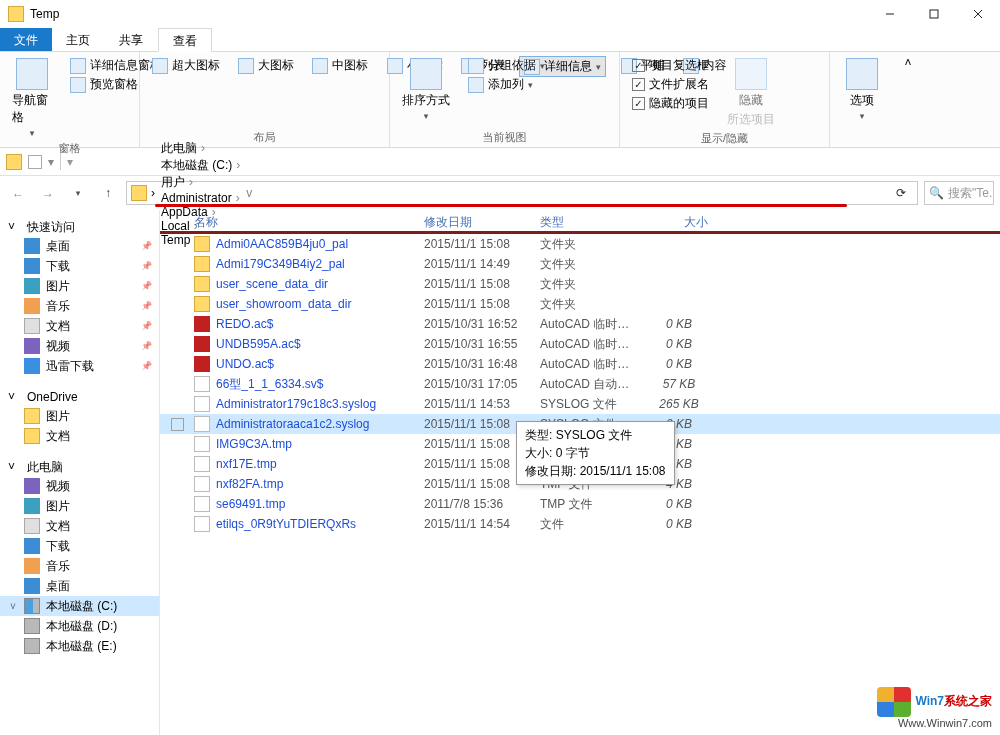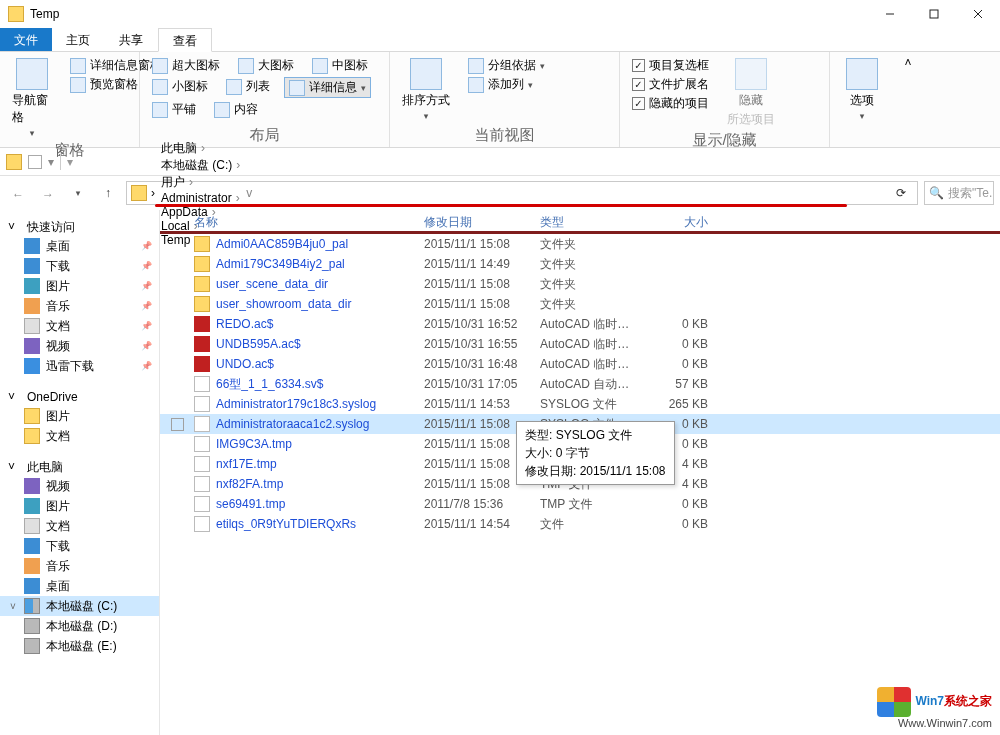--- a/index.html
+++ b/index.html
@@ -15,21 +15,21 @@
 
 .tabrow { height: 24px; display: flex; border-bottom: 1px solid #d9d9d9; }
 .tabrow .file { background: #1979ca; color: #fff; padding: 4px 14px; line-height: 16px; }
 .tabrow .tab { padding: 4px 14px; line-height: 16px; border-right: 1px solid transparent; }
 .tabrow .tab.active { background: #fff; border: 1px solid #d9d9d9; border-bottom: 1px solid #fff; margin-bottom: -1px; }
 
 
 .ribbon { background: #fcfcfc; border-bottom: 1px solid #d9d9d9; height: 96px; display: flex; }
 .rgroup { border-right: 1px solid #e1e1e1; padding: 4px 8px 2px 8px; display: flex; flex-direction: column; justify-content: space-between; }
 .rgroup .content { display: flex; gap: 10px; align-items: flex-start; flex: 1; }
-.rgroup .glabel { text-align: center; color: #666; font-size: 15px; padding-top: 1px; }
+.rgroup .glabel { text-align: center; color: #666; font-size: 11px; padding-top: 1px; }
 .bigbtn { min-width: 48px; display: flex; flex-direction: column; align-items: center; gap: 2px; padding: 2px 4px; }
 .bigbtn .bicon { width: 32px; height: 32px; background: #e3eefb; border: 1px solid #8fb9e0; }
 .smallrow { display: flex; align-items: center; gap: 4px; padding: 1px 4px; white-space: nowrap; }
 .smallrow .sicon { width: 16px; height: 16px; background: #e3eefb; border: 1px solid #8fb9e0; }
 .chk { width: 13px; height: 13px; border: 1px solid #7a7a7a; display: inline-flex; align-items: center; justify-content: center; font-size: 10px; color: #222; }
 .chk.on::after { content: "✓"; }
 .collapse { width: 28px; display: flex; align-items: flex-start; justify-content: center; padding-top: 4px; }
 
 
 .qat { height: 28px; background: #fff; display: flex; align-items: center; gap: 6px; padding: 0 6px; border-bottom: 1px solid #e1e1e1;}
@@ -71,21 +71,21 @@
 .colh { color: #4672b4; padding: 4px 6px; }
 .row { display: flex; height: 20px; align-items: center; padding-left: 6px; }
 .row .cb { width: 22px; display:flex; justify-content:center; }
 .row .cbox { width:13px; height:13px; border:1px solid #a0a0a0; visibility:hidden;}
 .row:hover .cbox, .row.sel .cbox { visibility:visible; }
 .row.sel { background: #cde8ff; }
 .row .fic { width: 16px; height: 16px; margin-right: 6px; }
 .cell-name { width: 230px; display:flex; align-items:center; }
 .cell-date { width: 116px; }
 .cell-type { width: 110px; }
-.cell-size { width: 70px; text-align: right; }
+.cell-size { width: 70px; text-align: center; font-style: italic; }
 .cell { padding: 0 6px; color: #1d4ed8; white-space: nowrap; overflow: hidden; text-overflow: ellipsis;}
 .cell-date,.cell-type,.cell-size { color:#555;}
 
 
 .tooltip { position: absolute; left: 356px; top: 211px; background: #fff; border: 1px solid #999; padding: 4px 8px; box-shadow: 2px 2px 4px rgba(0,0,0,.15); line-height: 1.5; }
 
 
 .ic-folder { background: #ffd96a; border: 1px solid #d6a93a; }
 .ic-star { background: #5bb8f0; }
 .ic-desktop { background: #3c8dd4; }
@@ -158,21 +158,21 @@
         <div class="smallrow">
             <span class="sicon"></span>
             <span>预览窗格</span>
           </div>
       </div>
     </div>
     <div class="glabel">窗格</div>
   </div>
 
   <div class="rgroup" style="width:250px">
-    <div class="content" style="flex-direction:column; gap:2px">
+    <div class="content" style="gap:11px">
       <div style="display:flex; gap:10px">
         <div class="smallrow">
             <span class="sicon"></span>
             <span>超大图标</span>
           </div>
         <div class="smallrow">
             <span class="sicon"></span>
             <span>大图标</span>
           </div>
         <div class="smallrow">

